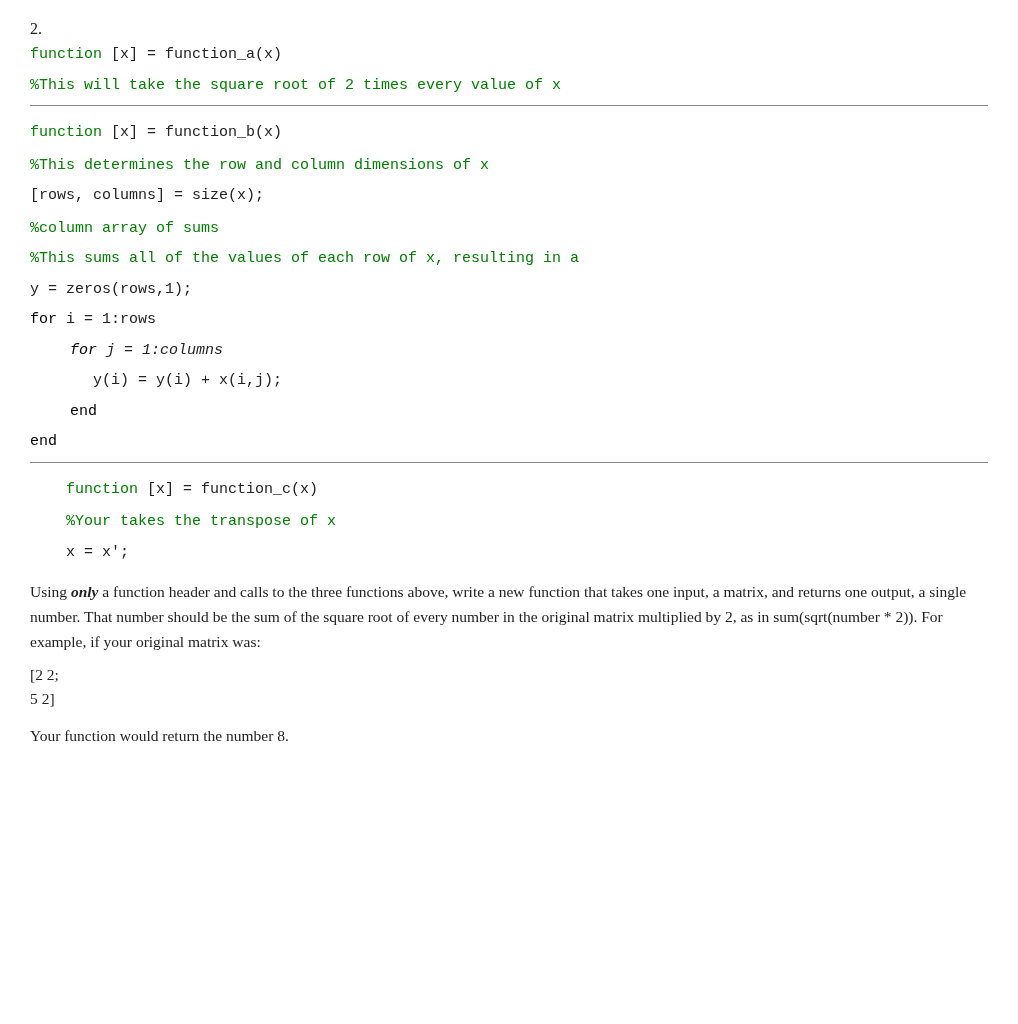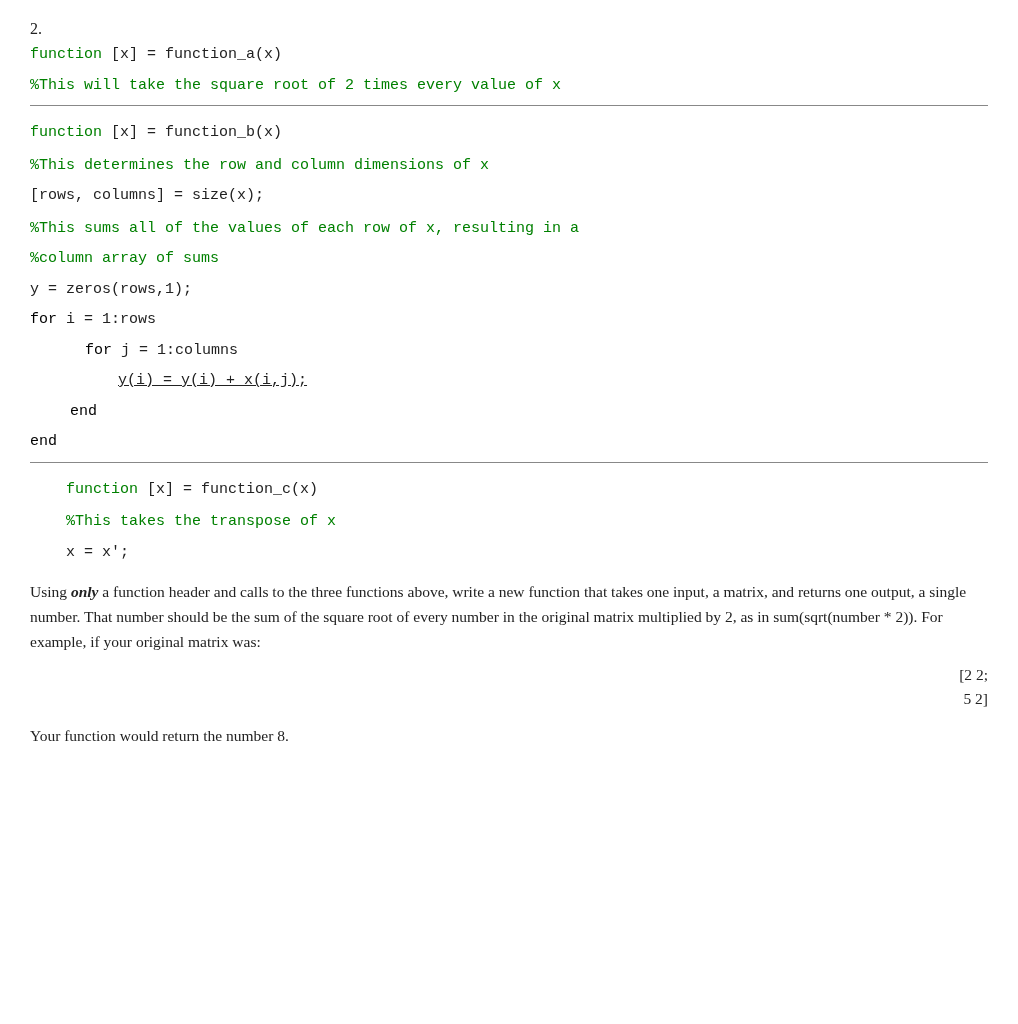--- a/index.html
+++ b/index.html
@@ -49,21 +49,20 @@
     }
     .prose em {
       font-weight: bold;
       text-align: right;
     }
     .matrix-line {
       font-family: Georgia, serif;
       font-size: 15.5px;
       margin: 6px 0 0 0;
       color: #222;
-      text-align: right;
     }
   </style>
 </head>
 <body>
 
 <div class="section-number">2.</div>
 
 <div style="margin-top:6px;">
   <div class="code-block">
     <span class="code-green">function</span>
@@ -83,57 +82,57 @@
   <div style="margin-top:10px;">
     <div class="code-block">
       <span class="code-green">%This determines the row and column dimensions of x</span>
     </div>
     <div class="code-block">
       <span class="code-black">[rows, columns] = size(x);</span>
     </div>
   </div>
   <div style="margin-top:10px;">
     <div class="code-block">
-      <span class="code-green">%This sums all of the values of each row of x, resulting in a</span>
+      <span class="code-green">%column array of sums</span>
     </div>
     <div class="code-block">
-      <span class="code-green">%column array of sums</span>
+      <span class="code-green">%This sums all of the values of each row of x, resulting in a</span>
     </div>
   </div>
   <div class="code-block">
     <span class="code-black">y = zeros(rows,1);</span>
   </div>
   <div class="code-block">
     <span class="code-blue">for</span>
     <span class="code-black"> i = 1:rows</span>
   </div>
-  <div class="code-block" style="margin-left:55px;">
+  <div class="code-block" style="margin-left:40px;font-style:italic;">
     <span class="code-blue">for</span>
     <span class="code-black"> j = 1:columns</span>
   </div>
-  <div class="code-block" style="margin-left:88px;text-decoration:underline;">
+  <div class="code-block" style="margin-left:63px;">
     <span class="code-black">y(i) = y(i) + x(i,j);</span>
   </div>
   <div class="code-block" style="margin-left:40px;">
     <span class="code-blue">end</span>
   </div>
   <div class="code-block">
     <span class="code-blue">end</span>
   </div>
 </div>
 <hr class="divider">
 
 <div style="margin-top:4px;margin-left:36px;">
   <div class="code-block">
     <span class="code-green">function</span>
     <span class="code-black"> [x] = </span><span class="code-black">function_c(x)</span>
   </div>
   <div style="margin-top:10px;">
     <div class="code-block">
-      <span class="code-green">%This takes the transpose of x</span>
+      <span class="code-green">%Your takes the transpose of x</span>
     </div>
     <div class="code-block">
       <span class="code-black">x = x';</span>
     </div>
   </div>
 </div>
 
 <div class="prose">
   Using <em>only</em> a function header and calls to the three functions above, write a new function that takes one input, a matrix, and returns one output, a single number. That number should be the sum of the square root of every number in the original matrix multiplied by 2, as in sum(sqrt(number * 2)). For example, if your original matrix was:
 </div>

